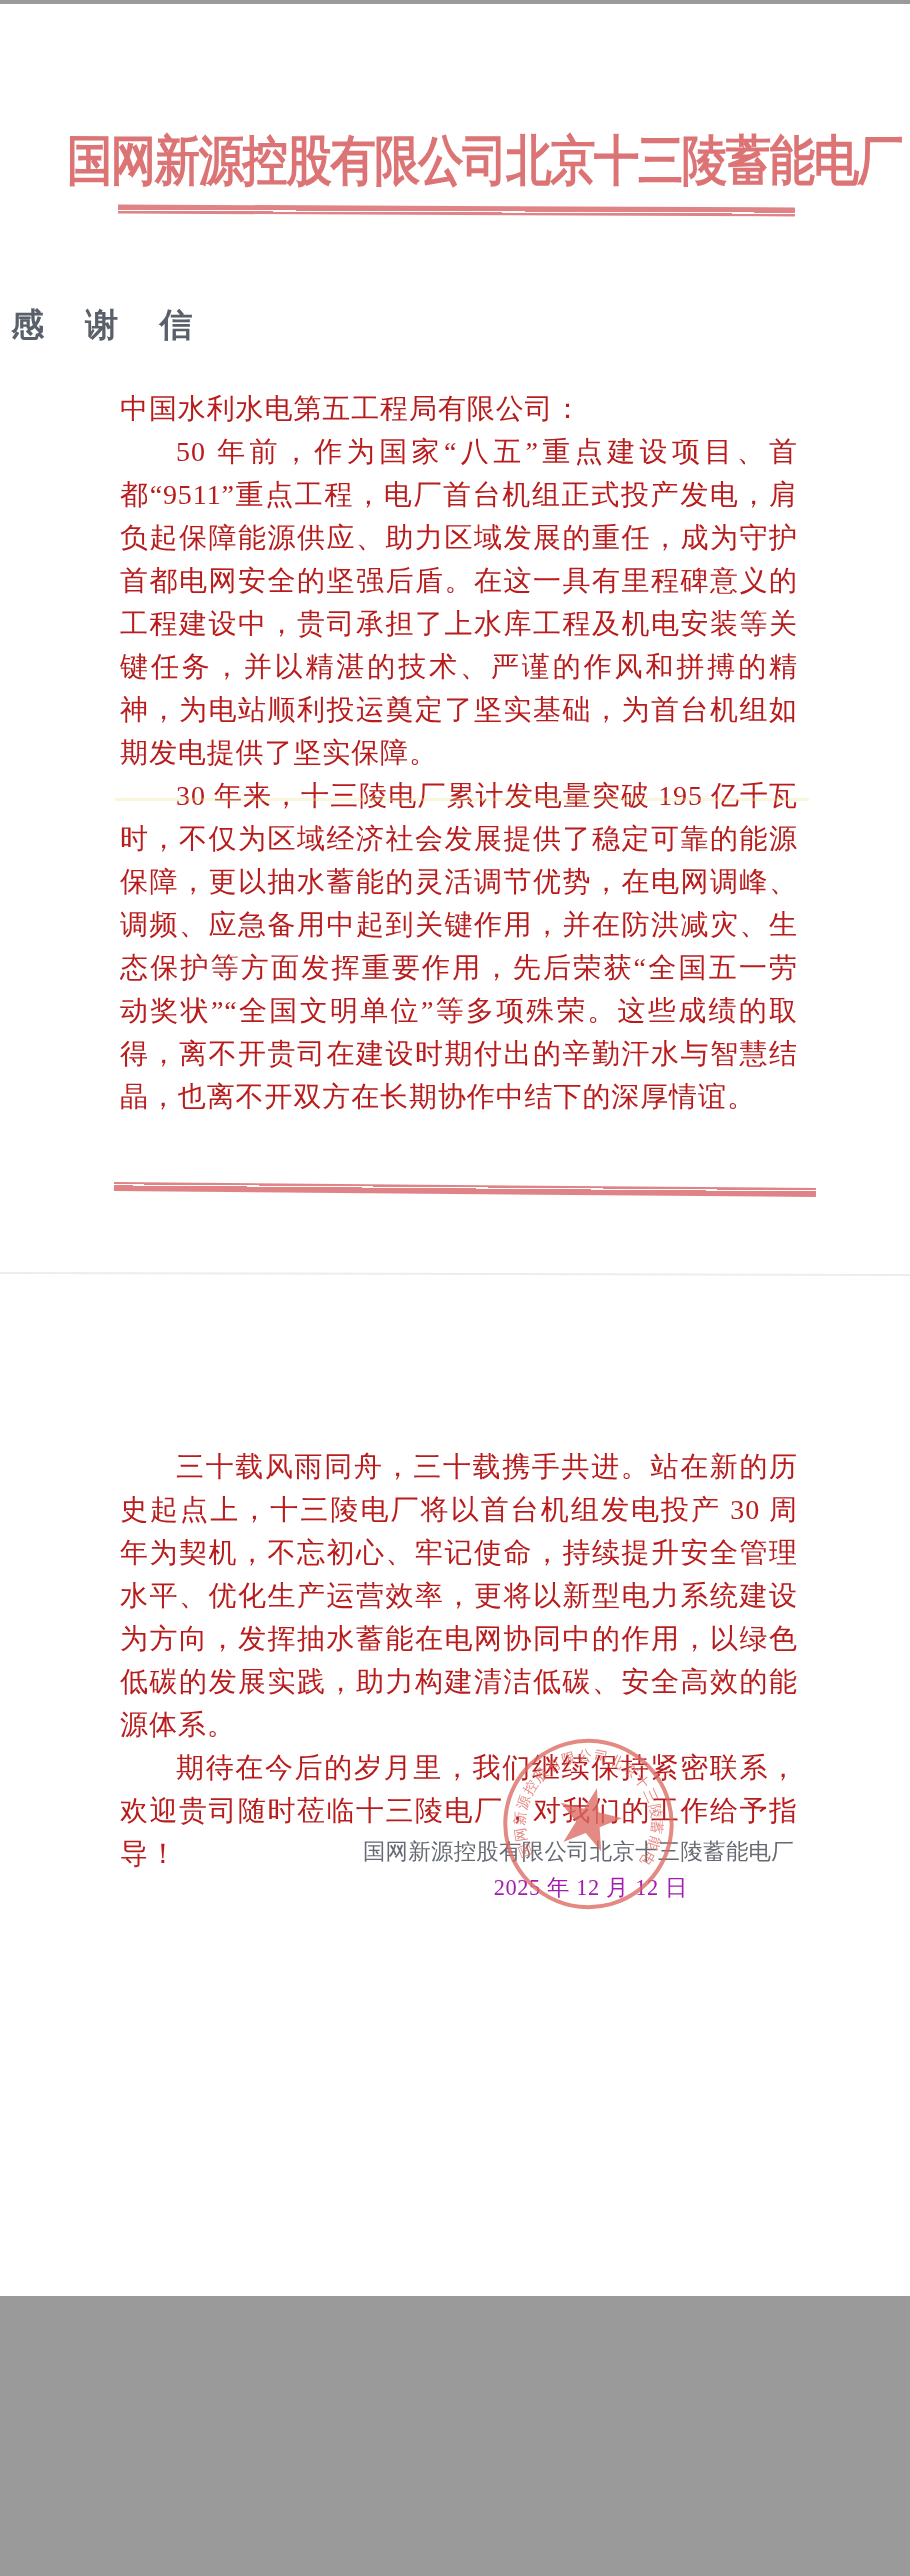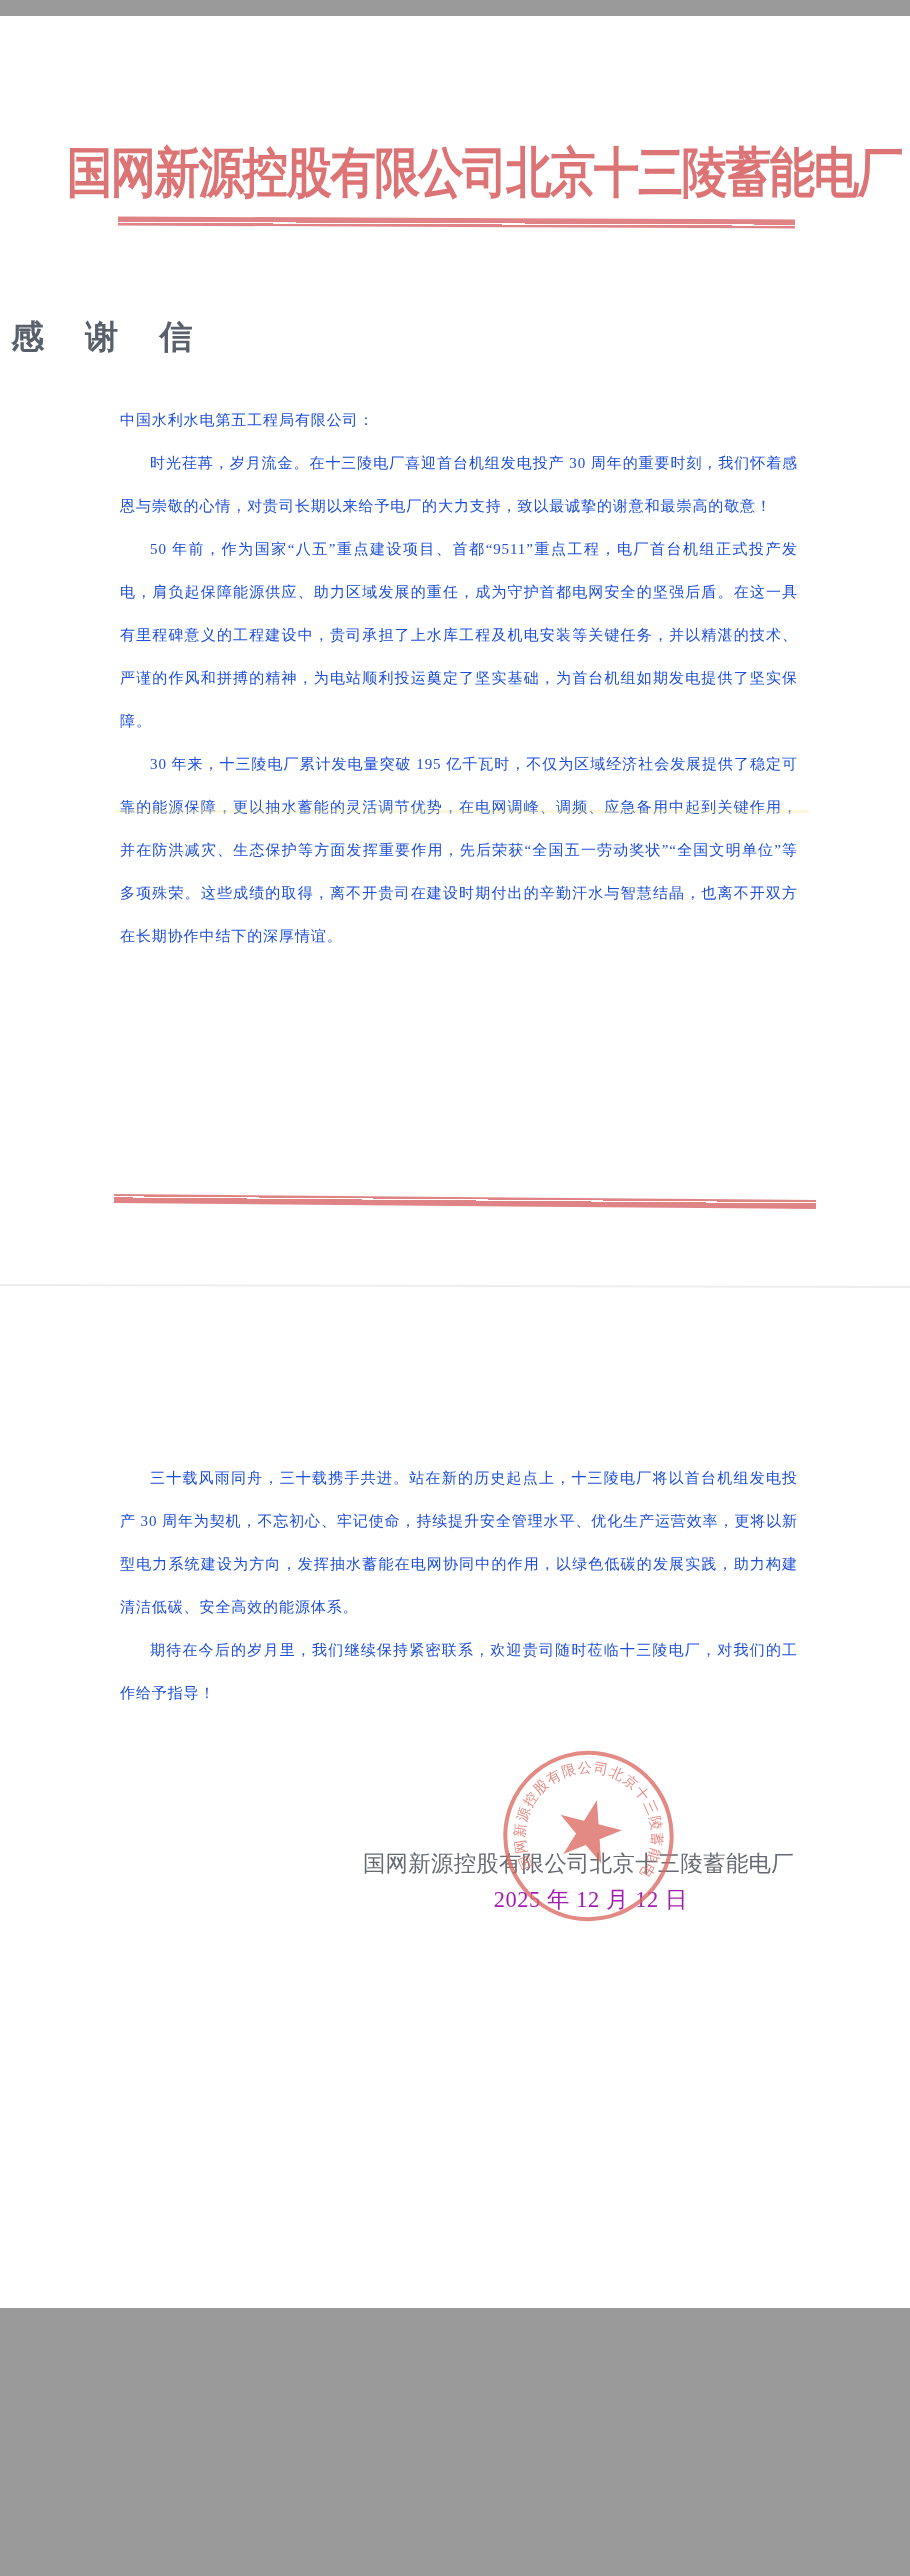--- a/index.html
+++ b/index.html
@@ -1,19 +1,19 @@
 <!DOCTYPE html>
 <html style="font-size:9.2px"><head>
 <meta charset="utf-8">
 <style>
   html,body{margin:0;padding:0;background:#9a9a9a;}
   .page{
     position:relative;
     width:911px;height:2292px;
-    margin:16px auto;
+    margin:4px auto;
     background:#ffffff;
     overflow:hidden;
     font-family:"Liberation Serif","DejaVu Serif",serif;
     text-decoration:underline;
   }
   
   .letterhead{
     position:absolute;top:128px;left:0;right:0;
     text-align:center;line-height:1.08;
     white-space:nowrap;
@@ -40,23 +40,23 @@
   
   .doc-title{
     position:absolute;top:299px;left:0;right:0;
     font-size:33px;font-weight:600;color:#59606a;
     letter-spacing:11px;word-spacing:11px;
     text-indent:11px;
   }
   
   .body-block{
     position:absolute;left:120px;width:678px;
-    font-size:15px;line-height:43px;
+    font-size:28px;line-height:43px;
     letter-spacing:0.9px;
-    color:#1d4ed8;
+    color:#b91c1c;
     text-align:justify;
   }
   .body-block.pg1{top:383px;}
   .body-block.pg2{top:1441px;}
   .body-block p{margin:0;padding:0;}
   .body-block p.indent{text-indent:2em;}
   
   .signature{
     position:absolute;top:1832px;right:117px;
     font-size:22.4px;color:#656a72;letter-spacing:0.3px;
@@ -101,21 +101,20 @@
 
   <div class="letterhead">
     <span class="inner">国网新源控股有限公司北京十三陵蓄能电厂</span>
   </div>
   <div class="rule head"></div>
 
   <div class="doc-title">感 谢 信</div>
 
   <div class="body-block pg1">
     <p class="para">中国水利水电第五工程局有限公司：</p>
-    <p class="indent">时光荏苒，岁月流金。在十三陵电厂喜迎首台机组发电投产 30 周年的重要时刻，我们怀着感恩与崇敬的心情，对贵司长期以来给予电厂的大力支持，致以最诚挚的谢意和最崇高的敬意！</p>
     <p class="indent">50 年前，作为国家“八五”重点建设项目、首都“9511”重点工程，电厂首台机组正式投产发电，肩负起保障能源供应、助力区域发展的重任，成为守护首都电网安全的坚强后盾。在这一具有里程碑意义的工程建设中，贵司承担了上水库工程及机电安装等关键任务，并以精湛的技术、严谨的作风和拼搏的精神，为电站顺利投运奠定了坚实基础，为首台机组如期发电提供了坚实保障。</p>
     <p class="indent">30 年来，十三陵电厂累计发电量突破 195 亿千瓦时，不仅为区域经济社会发展提供了稳定可靠的能源保障，更以抽水蓄能的灵活调节优势，在电网调峰、调频、应急备用中起到关键作用，并在防洪减灾、生态保护等方面发挥重要作用，先后荣获“全国五一劳动奖状”“全国文明单位”等多项殊荣。这些成绩的取得，离不开贵司在建设时期付出的辛勤汗水与智慧结晶，也离不开双方在长期协作中结下的深厚情谊。</p>
   </div>
 
   <div class="rule foot"></div>
 
   <div class="joint-line"></div>
   <div class="yellow-streak"></div>
 
   <div class="body-block pg2">

